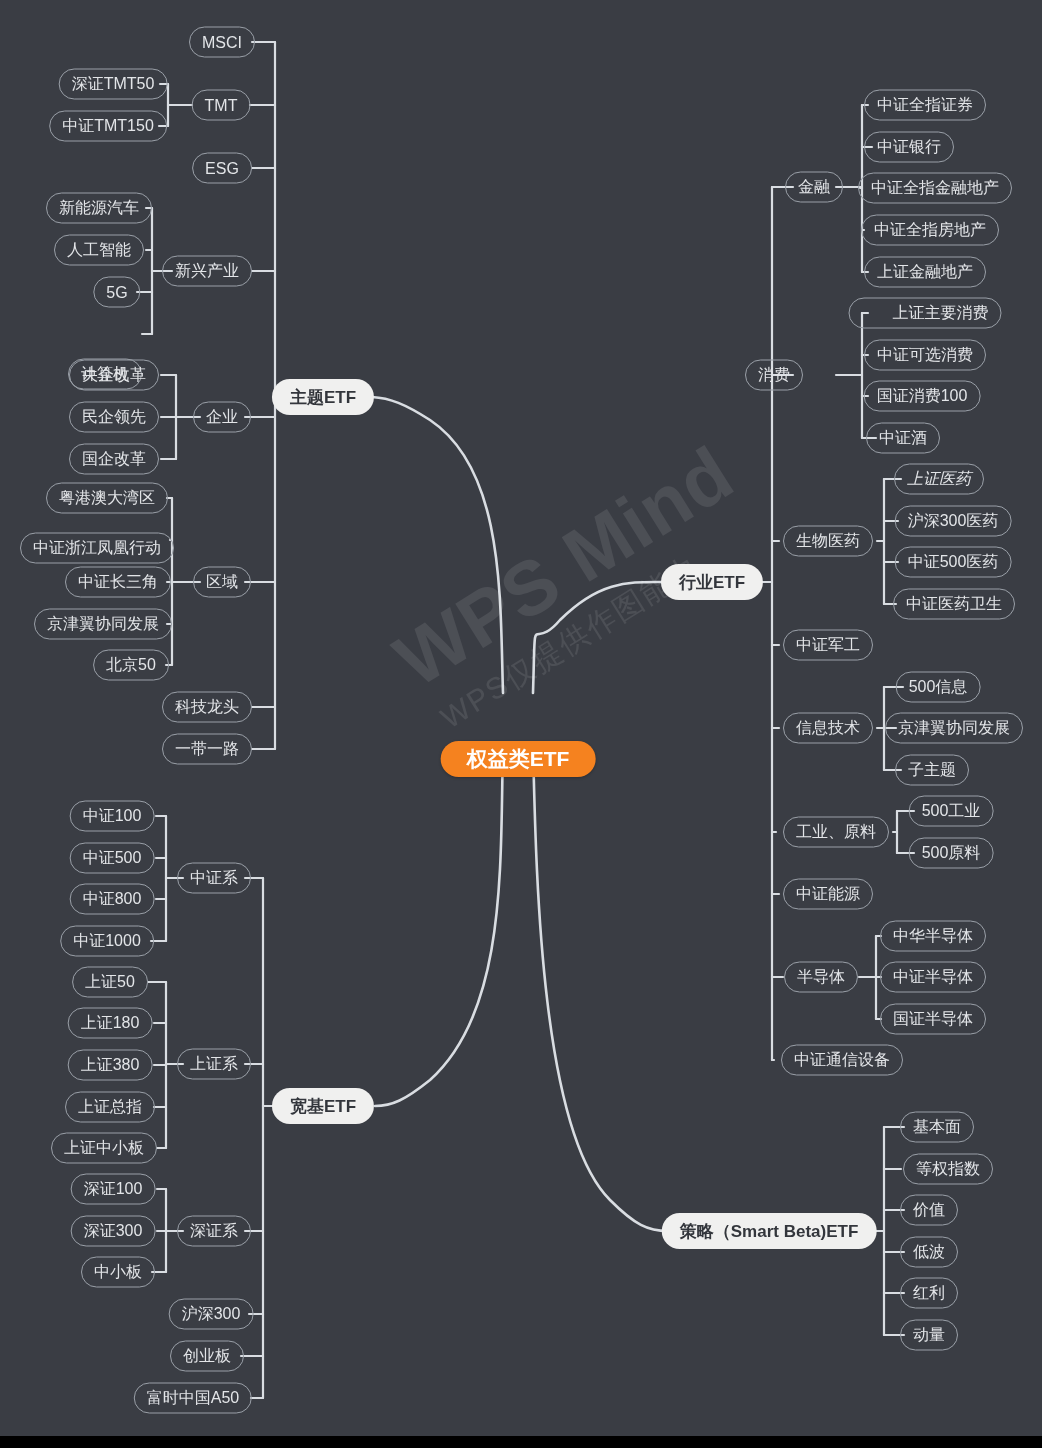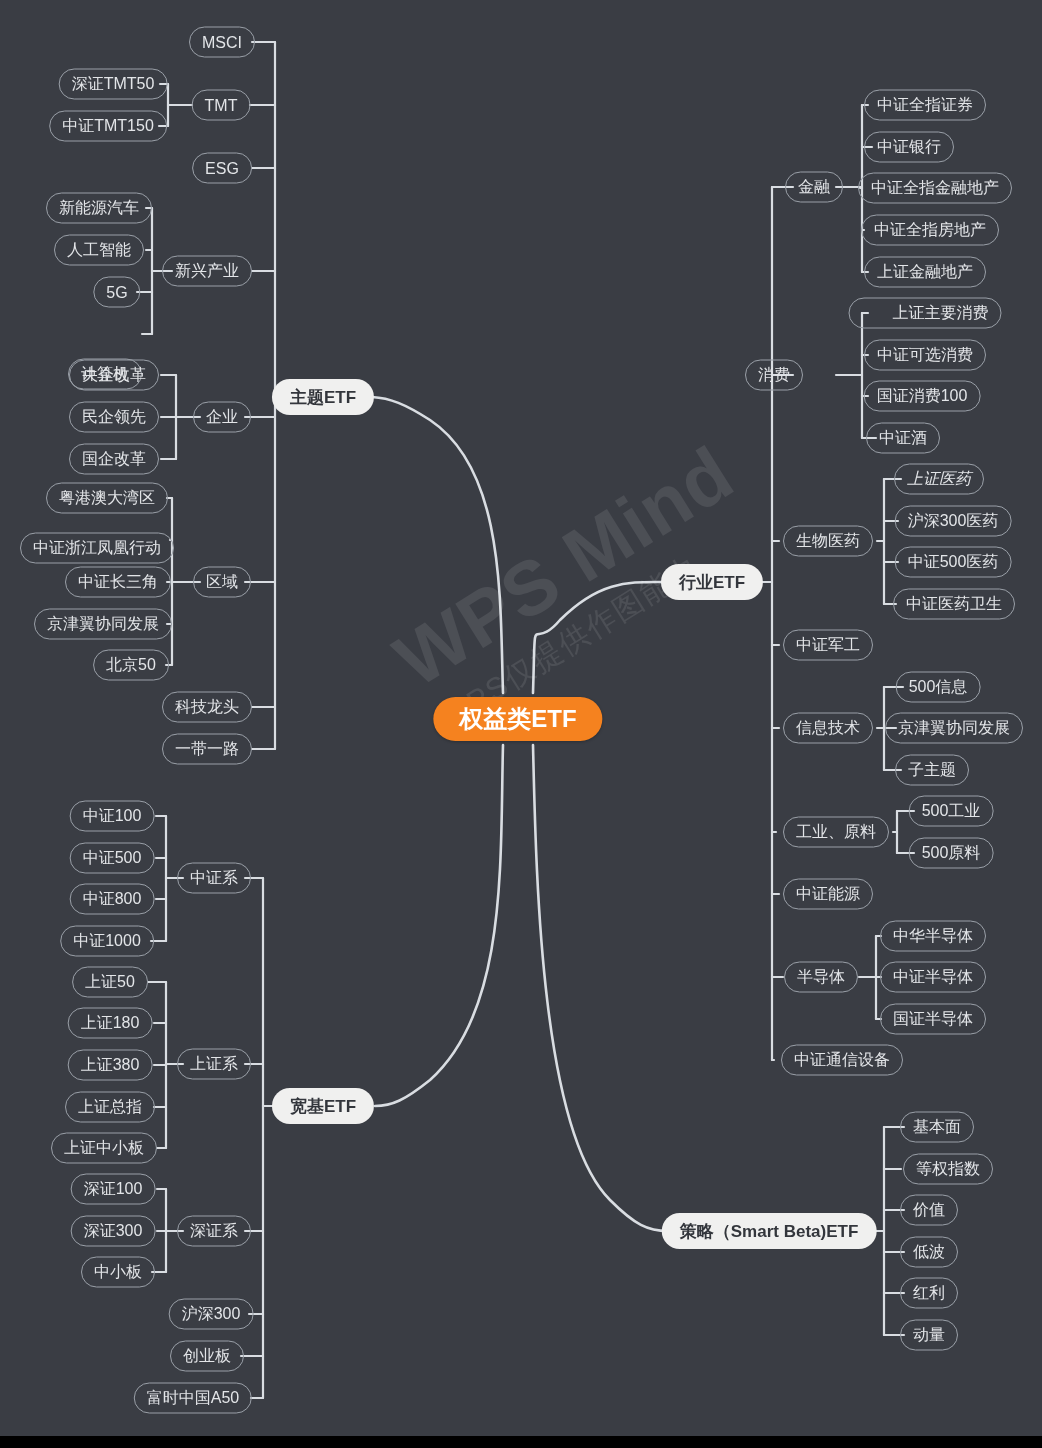--- a/index.html
+++ b/index.html
@@ -43,27 +43,28 @@
     align-items:center;
     justify-content:center;
     box-sizing:border-box;
     white-space:nowrap;
     transform:translate(-50%,-50%);
   }
   
   .n-root{
     background:#f5821f;
     color:#ffffff;
-    font-size:24px;
+    font-size:21px;
     font-weight:bold;
     border-radius:26px;
     padding:0 26px;
-    height:44px;
+    height:36px;
     z-index:8;
     box-shadow:0 1px 3px rgba(0,0,0,.25);
+    margin-top:40px;
   }
   
   .n-main{
     background:#f0f0ef;
     color:#33363c;
     font-size:17px;
     font-weight:bold;
     border-radius:18px;
     padding:0 18px;
     height:36px;

